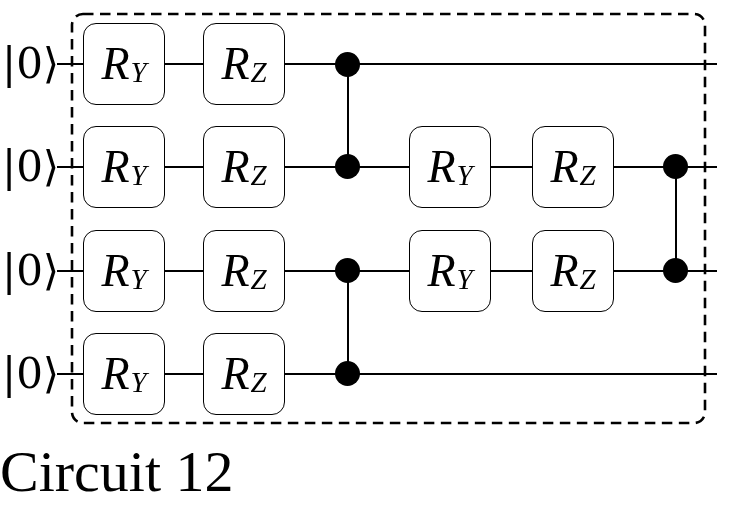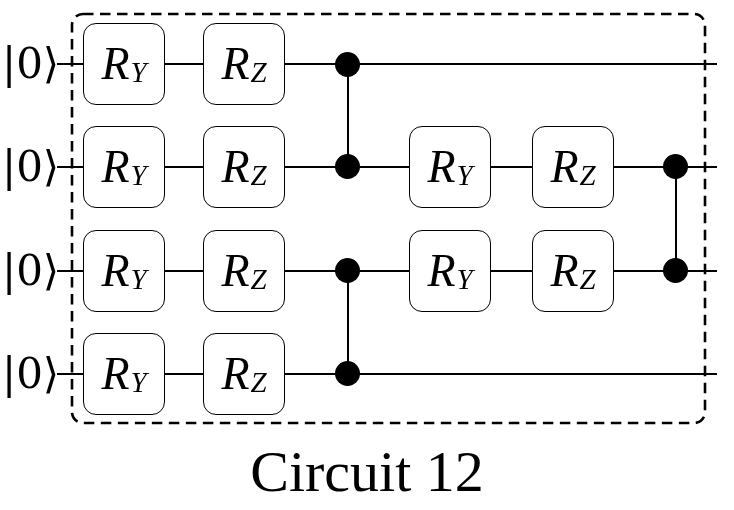--- a/index.html
+++ b/index.html
@@ -80,21 +80,20 @@
     width: 2px;
     background: #000000;
   }
   .caption {
     position: absolute;
     left: 0;
     top: 437px;
     width: 100%;
     height: 70px;
     line-height: 70px;
-    text-align: center;
     font-size: 58px;
     color: #000000;
     font-family: "Liberation Serif", serif;
     white-space: nowrap;
   }
 </style>
 </head>
 <body>
 
 <div class="canvas">

